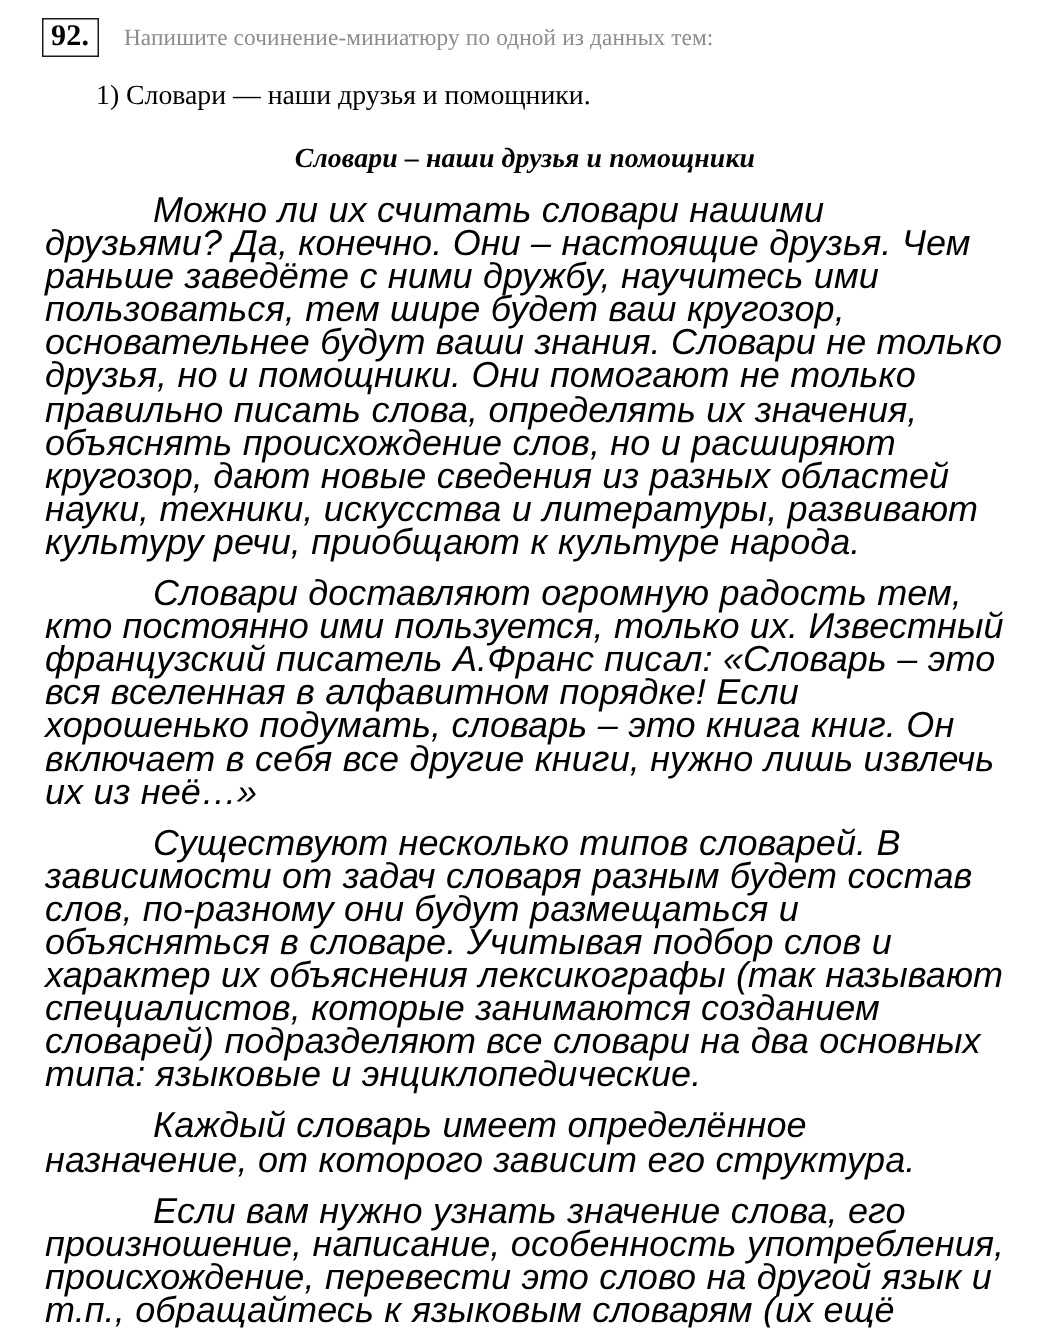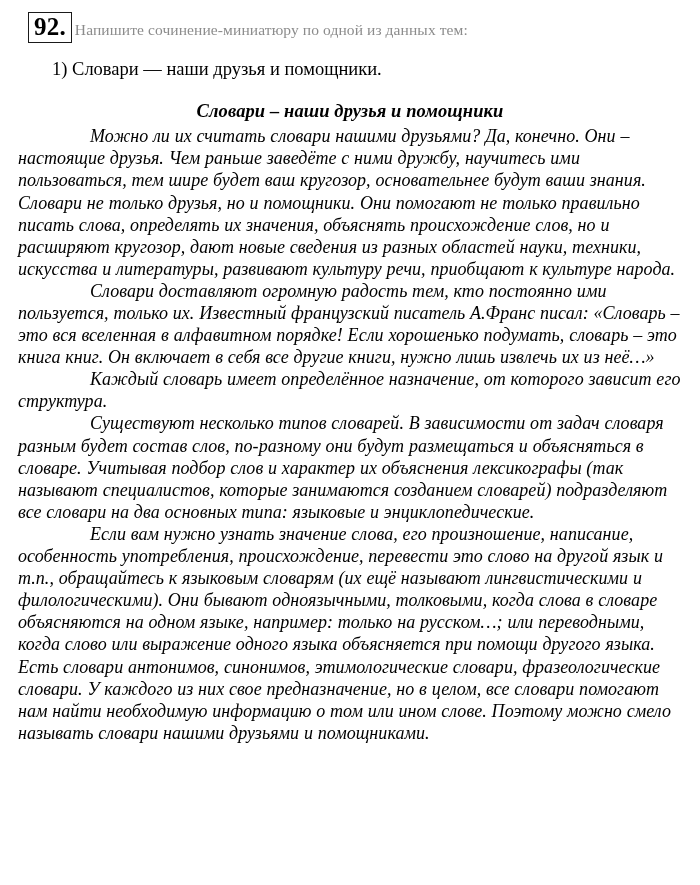--- a/index.html
+++ b/index.html
@@ -30,41 +30,41 @@
     display: flex;
     align-items: baseline;
     padding: 12px 0 0 28px;
   }
   .exercise-number {
     display: inline-block;
     border: 1.6px solid #1a1a1a;
     padding: 1px 5px 2px 5px;
     font-family: "Liberation Serif", "DejaVu Serif", serif;
     font-weight: bold;
-    font-size: 25px;
+    font-size: 20px;
     line-height: 1.05;
     color: #000000;
     letter-spacing: 0.2px;
     flex: 0 0 auto;
     text-align: right;
   }
   .task-instruction {
-    margin-left: 3px;
+    margin-left: 17px;
     font-family: "Liberation Serif", "DejaVu Serif", serif;
     font-size: 15.5px;
     color: #8c8c8c;
     line-height: 1.1;
     letter-spacing: 0.1px;
     flex: 0 1 auto;
     white-space: nowrap;
   }
 
   
   .topic-list {
-    margin: 14px 0 0 0;
+    margin: 14px 0 0 12px;
     padding: 0 0 0 52px;
     list-style: none;
   }
   .topic-item {
     font-family: "Liberation Serif", "DejaVu Serif", serif;
     font-size: 18.5px;
     line-height: 25px;
     color: #000000;
     white-space: nowrap;
   }
@@ -82,26 +82,26 @@
     font-family: "Liberation Serif", "DejaVu Serif", serif;
     font-weight: bold;
     font-style: italic;
     font-size: 18.5px;
     line-height: 24px;
     color: #000000;
     margin: 0 0 2px 0;
     letter-spacing: 0.1px;
   }
   .essay-paragraph {
-    font-family: Liberation Serif, serif;
+    font-family: Liberation Sans, sans-serif;
     font-style: italic;
-    font-size: 18px;
+    font-size: 24px;
     line-height: 22.1px;
     color: #000000;
-    margin: 0;
+    margin: 12px;
     text-align: left;
     text-indent: 72px;
     letter-spacing: 0.05px;
     word-spacing: 0.2px;
   }
 </style>
 </head>
 <body>
 
 <div class="page">
@@ -113,18 +113,18 @@
 
   <ul class="topic-list">
     <li class="topic-item">1) Словари — наши друзья и помощники.</li>
   </ul>
 
   <div class="essay">
     <div class="essay-title">Словари – наши друзья и помощники</div>
 
     <p class="essay-paragraph">Можно ли их считать словари нашими друзьями? Да, конечно. Они – настоящие друзья. Чем раньше заведёте с ними дружбу, научитесь ими пользоваться, тем шире будет ваш кругозор, основательнее будут ваши знания. Словари не только друзья, но и помощники. Они помогают не только правильно писать слова, определять их значения, объяснять происхождение слов, но и расширяют кругозор, дают новые сведения из разных областей науки, техники, искусства и литературы, развивают культуру речи, приобщают к культуре народа.</p>
     <p class="essay-paragraph">Словари доставляют огромную радость тем, кто постоянно ими пользуется, только их. Известный французский писатель А.Франс писал: «Словарь – это вся вселенная в алфавитном порядке! Если хорошенько подумать, словарь – это книга книг. Он включает в себя все другие книги, нужно лишь извлечь их из неё…»</p>
+    <p class="essay-paragraph">Существуют несколько типов словарей. В зависимости от задач словаря разным будет состав слов, по-разному они будут размещаться и объясняться в словаре. Учитывая подбор слов и характер их объяснения лексикографы (так называют специалистов, которые занимаются созданием словарей) подразделяют все словари на два основных типа: языковые и энциклопедические.</p>
     <p class="essay-paragraph">Каждый словарь имеет определённое назначение, от которого зависит его структура.</p>
-    <p class="essay-paragraph">Существуют несколько типов словарей. В зависимости от задач словаря разным будет состав слов, по-разному они будут размещаться и объясняться в словаре. Учитывая подбор слов и характер их объяснения лексикографы (так называют специалистов, которые занимаются созданием словарей) подразделяют все словари на два основных типа: языковые и энциклопедические.</p>
     <p class="essay-paragraph">Если вам нужно узнать значение слова, его произношение, написание, особенность употребления, происхождение, перевести это слово на другой язык и т.п., обращайтесь к языковым словарям (их ещё называют лингвистическими и филологическими). Они бывают одноязычными, толковыми, когда слова в словаре объясняются на одном языке, например: только на русском…; или переводными, когда слово или выражение одного языка объясняется при помощи другого языка. Есть словари антонимов, синонимов, этимологические словари, фразеологические  словари. У каждого из них свое предназначение, но в целом, все словари помогают нам найти необходимую информацию о том или ином слове. Поэтому можно смело называть словари нашими друзьями и помощниками.</p>
   </div>
 
 </div>
 
 </body></html>

